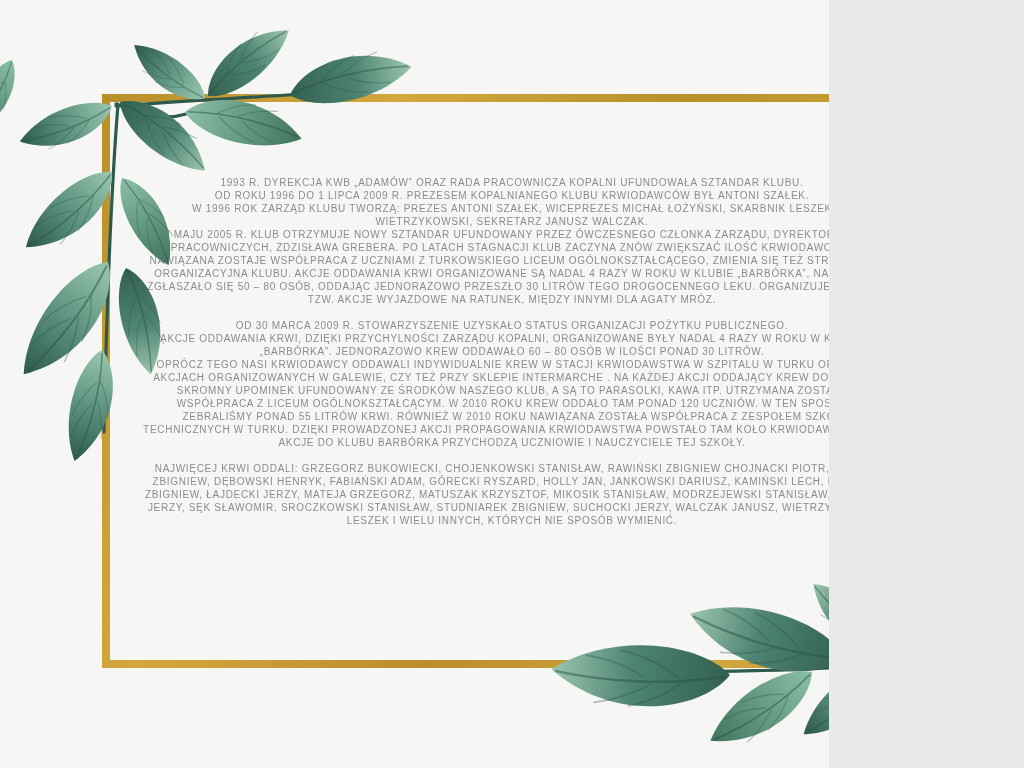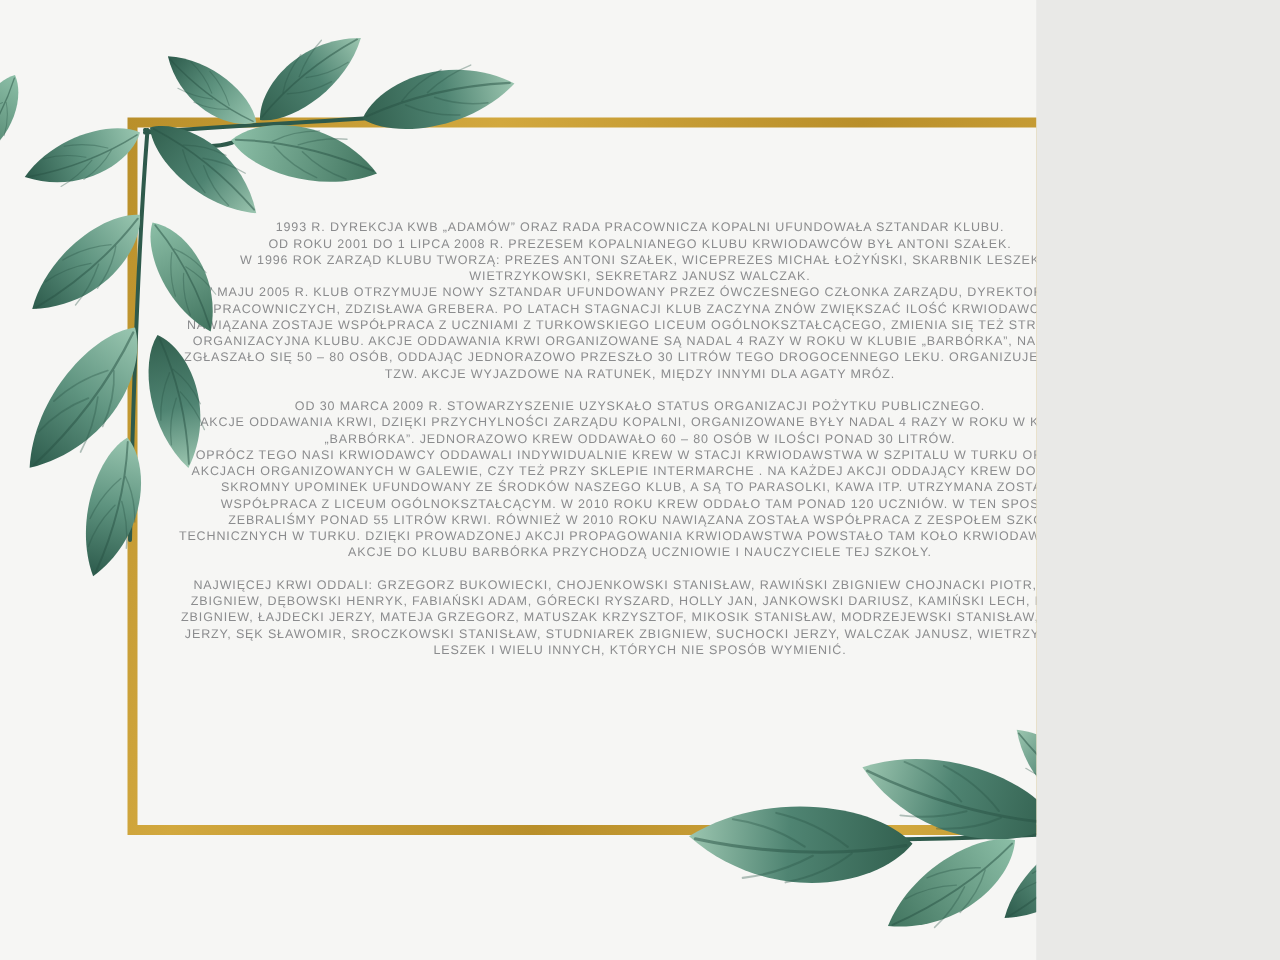--- a/index.html
+++ b/index.html
@@ -72,21 +72,21 @@
       <use href="#leafshape" fill="url(#gc)" transform="translate(122,178) rotate(63) scale(0.95)"></use>
       <use href="#leafshape" fill="url(#ga)" transform="translate(108,262) rotate(128) scale(1.35)"></use>
       <use href="#leafshape" fill="url(#gb)" transform="translate(126,268) rotate(78) scale(1.05)"></use>
       <use href="#leafshape" fill="url(#ga)" transform="translate(102,350) rotate(105) scale(1.1)"></use>
     </g>
   </svg>
 
   <div class="textblock">
     <p>
       <span class="seg">1993 R. DYREKCJA KWB „ADAMÓW” ORAZ RADA PRACOWNICZA KOPALNI UFUNDOWAŁA SZTANDAR KLUBU.</span>
-      <span class="seg">OD ROKU 2001 DO 1 LIPCA 2008 R. PREZESEM KOPALNIANEGO KLUBU KRWIODAWCÓW BYŁ ANTONI SZAŁEK.</span>
+      <span class="seg">OD ROKU 1996 DO 1 LIPCA 2009 R. PREZESEM KOPALNIANEGO KLUBU KRWIODAWCÓW BYŁ ANTONI SZAŁEK.</span>
       <span class="seg">W 1996 ROK ZARZĄD KLUBU TWORZĄ: PREZES ANTONI SZAŁEK, WICEPREZES MICHAŁ ŁOŻYŃSKI, SKARBNIK LESZEK WIETRZYKOWSKI, SEKRETARZ JANUSZ WALCZAK.</span>
       <span class="seg">W MAJU 2005 R. KLUB OTRZYMUJE NOWY SZTANDAR UFUNDOWANY PRZEZ ÓWCZESNEGO CZŁONKA ZARZĄDU, DYREKTORA DS. PRACOWNICZYCH, ZDZISŁAWA GREBERA. PO LATACH STAGNACJI KLUB ZACZYNA ZNÓW ZWIĘKSZAĆ ILOŚĆ KRWIODAWCÓW, NAWIĄZANA ZOSTAJE WSPÓŁPRACA Z UCZNIAMI Z TURKOWSKIEGO LICEUM OGÓLNOKSZTAŁCĄCEGO, ZMIENIA SIĘ TEŻ STRUKTURA ORGANIZACYJNA KLUBU. AKCJE ODDAWANIA KRWI ORGANIZOWANE SĄ NADAL 4 RAZY W ROKU W KLUBIE „BARBÓRKA”, NA KTÓRE ZGŁASZAŁO SIĘ 50 – 80 OSÓB, ODDAJĄC JEDNORAZOWO PRZESZŁO 30 LITRÓW TEGO DROGOCENNEGO LEKU. ORGANIZUJE SIĘ TEŻ TZW. AKCJE WYJAZDOWE NA RATUNEK, MIĘDZY INNYMI DLA AGATY MRÓZ.</span>
     </p>
     <p>
       <span class="seg">OD 30 MARCA 2009 R. STOWARZYSZENIE UZYSKAŁO STATUS ORGANIZACJI POŻYTKU PUBLICZNEGO.</span>
       <span class="seg">AKCJE ODDAWANIA KRWI, DZIĘKI PRZYCHYLNOŚCI ZARZĄDU KOPALNI, ORGANIZOWANE BYŁY NADAL 4 RAZY W ROKU W KLUBIE „BARBÓRKA”. JEDNORAZOWO KREW ODDAWAŁO 60 – 80 OSÓB W ILOŚCI PONAD 30 LITRÓW.</span>
       <span class="seg">OPRÓCZ TEGO NASI KRWIODAWCY ODDAWALI INDYWIDUALNIE KREW W STACJI KRWIODAWSTWA W SZPITALU W TURKU ORAZ NA AKCJACH ORGANIZOWANYCH W GALEWIE, CZY TEŻ PRZY SKLEPIE INTERMARCHE . NA KAŻDEJ AKCJI ODDAJĄCY KREW DOSTAJĄC SKROMNY UPOMINEK UFUNDOWANY ZE ŚRODKÓW NASZEGO KLUB, A SĄ TO PARASOLKI, KAWA ITP. UTRZYMANA ZOSTAŁA WSPÓŁPRACA Z LICEUM OGÓLNOKSZTAŁCĄCYM. W 2010 ROKU KREW ODDAŁO TAM PONAD 120 UCZNIÓW. W TEN SPOSÓB ZEBRALIŚMY PONAD 55 LITRÓW KRWI. RÓWNIEŻ W 2010 ROKU NAWIĄZANA ZOSTAŁA WSPÓŁPRACA Z ZESPOŁEM SZKÓŁ TECHNICZNYCH W TURKU. DZIĘKI PROWADZONEJ AKCJI PROPAGOWANIA KRWIODAWSTWA POWSTAŁO TAM KOŁO KRWIODAWCÓW, NA AKCJE DO KLUBU BARBÓRKA PRZYCHODZĄ UCZNIOWIE I NAUCZYCIELE TEJ SZKOŁY.</span>
     </p>
     <p>
       <span class="seg">NAJWIĘCEJ KRWI ODDALI: GRZEGORZ BUKOWIECKI, CHOJENKOWSKI STANISŁAW, RAWIŃSKI ZBIGNIEW CHOJNACKI PIOTR, ĆWIEK ZBIGNIEW, DĘBOWSKI HENRYK, FABIAŃSKI ADAM, GÓRECKI RYSZARD, HOLLY JAN, JANKOWSKI DARIUSZ, KAMIŃSKI LECH, KLUSKA ZBIGNIEW, ŁAJDECKI JERZY, MATEJA GRZEGORZ, MATUSZAK KRZYSZTOF, MIKOSIK STANISŁAW, MODRZEJEWSKI STANISŁAW, PARADA JERZY, SĘK SŁAWOMIR, SROCZKOWSKI STANISŁAW, STUDNIAREK ZBIGNIEW, SUCHOCKI JERZY, WALCZAK JANUSZ, WIETRZYKOWSKI LESZEK I WIELU INNYCH, KTÓRYCH NIE SPOSÓB WYMIENIĆ.</span>

